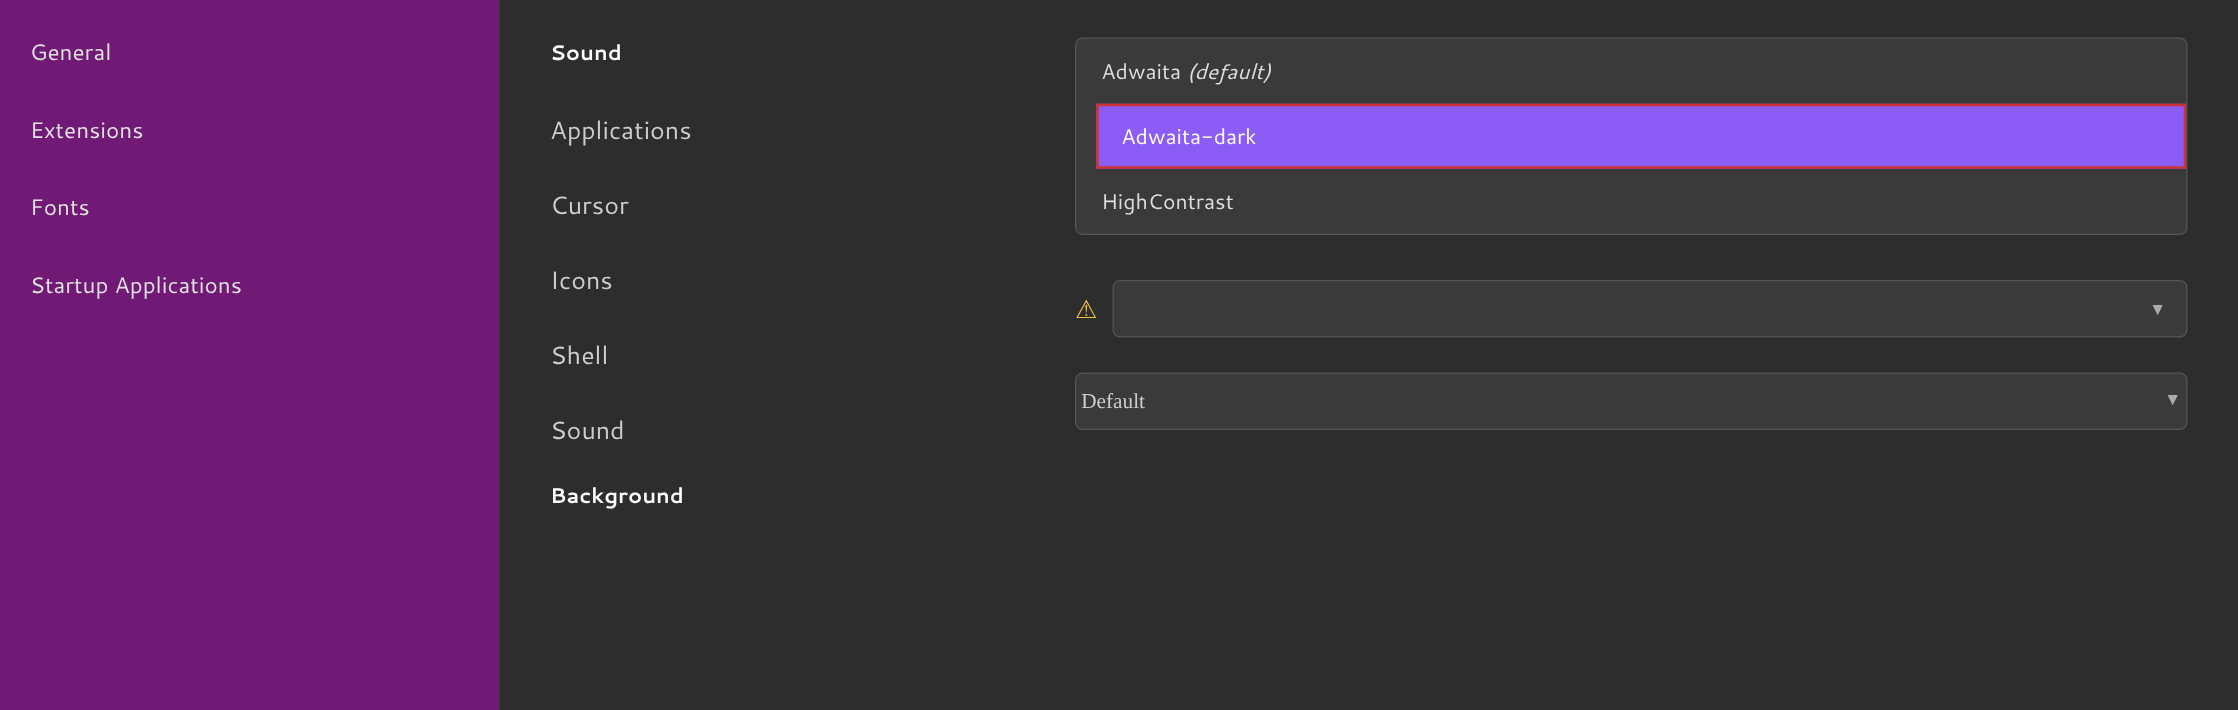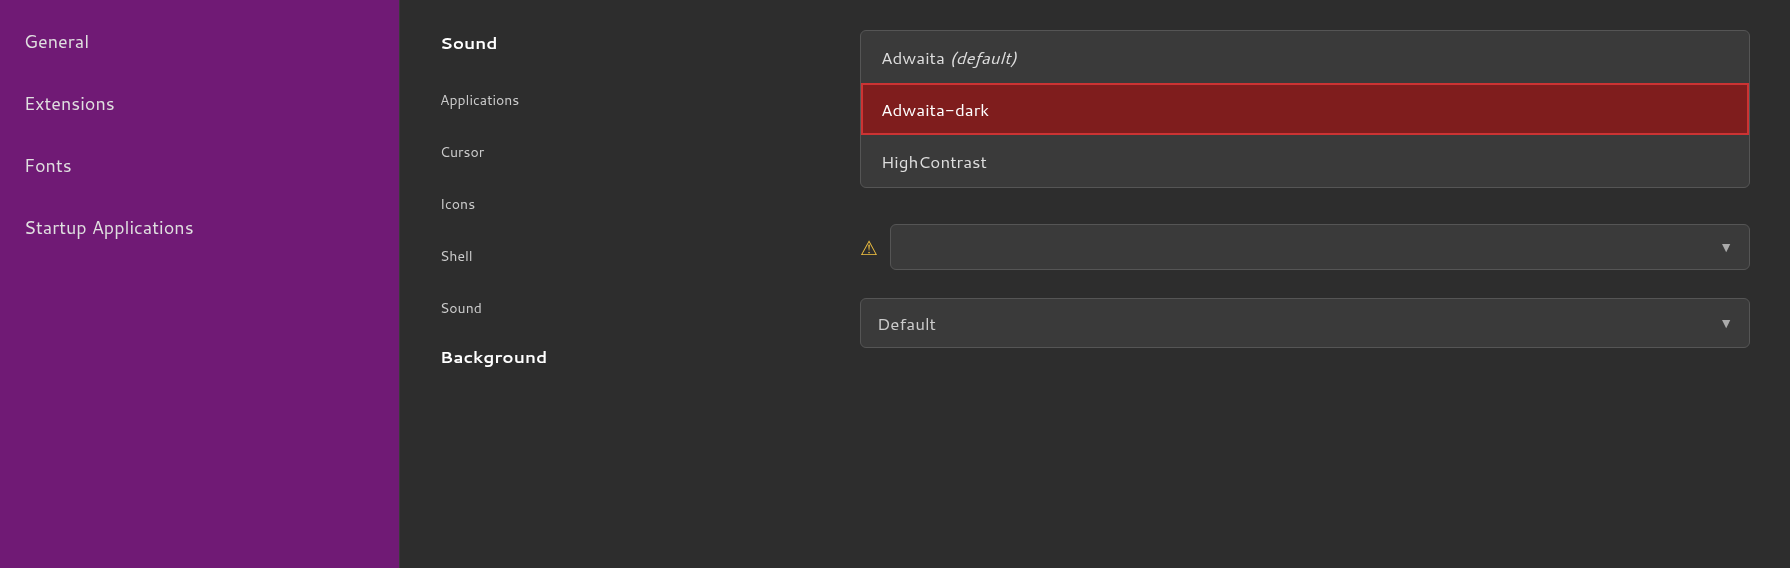--- a/index.html
+++ b/index.html
@@ -55,21 +55,21 @@
     .section-title {
       font-size: 17px;
       font-weight: bold;
       color: #ffffff;
       margin-bottom: 20px;
       margin-top: 10px;
     }
 
     .setting-row {
       padding: 16px 0;
-      font-size: 14px;
+      font-size: 20px;
       color: #cccccc;
     }
 
     .dropdown-area {
       flex: 1;
       padding-top: 10px;
       display: flex;
       flex-direction: column;
       gap: 16px;
     }
@@ -84,24 +84,25 @@
     }
 
     .dropdown-option {
       padding: 14px 20px;
       font-size: 17px;
       color: #dddddd;
       cursor: pointer;
     }
 
     .dropdown-option.selected {
-      background-color: #7f1d1d;
+      background-color: #8b5cf6;
       color: #ffffff;
       outline: 2px solid #cc3333;
       outline-offset: -2px;
+      margin-left: 16px;
     }
 
     .dropdown-select-row {
       display: flex;
       align-items: center;
       gap: 12px;
       margin-bottom: 12px;
       padding-top: 4px;
     }
 
@@ -135,28 +136,29 @@
       align-items: center;
       gap: 12px;
       margin-bottom: 12px;
     }
 
     .sound-select-box {
       flex: 1;
       background-color: #3a3a3a;
       border: 1px solid #555555;
       border-radius: 6px;
-      padding: 12px 16px;
+      padding: 12px 4px;
       font-size: 17px;
       color: #cccccc;
       display: flex;
       align-items: center;
       justify-content: space-between;
       cursor: pointer;
       min-width: 360px;
+      font-family: Liberation Serif, serif;
     }
 
     .sound-select-box .arrow {
       color: #aaaaaa;
       font-size: 14px;
     }
 
     .content-wrapper {
       display: flex;
       width: 100%;

